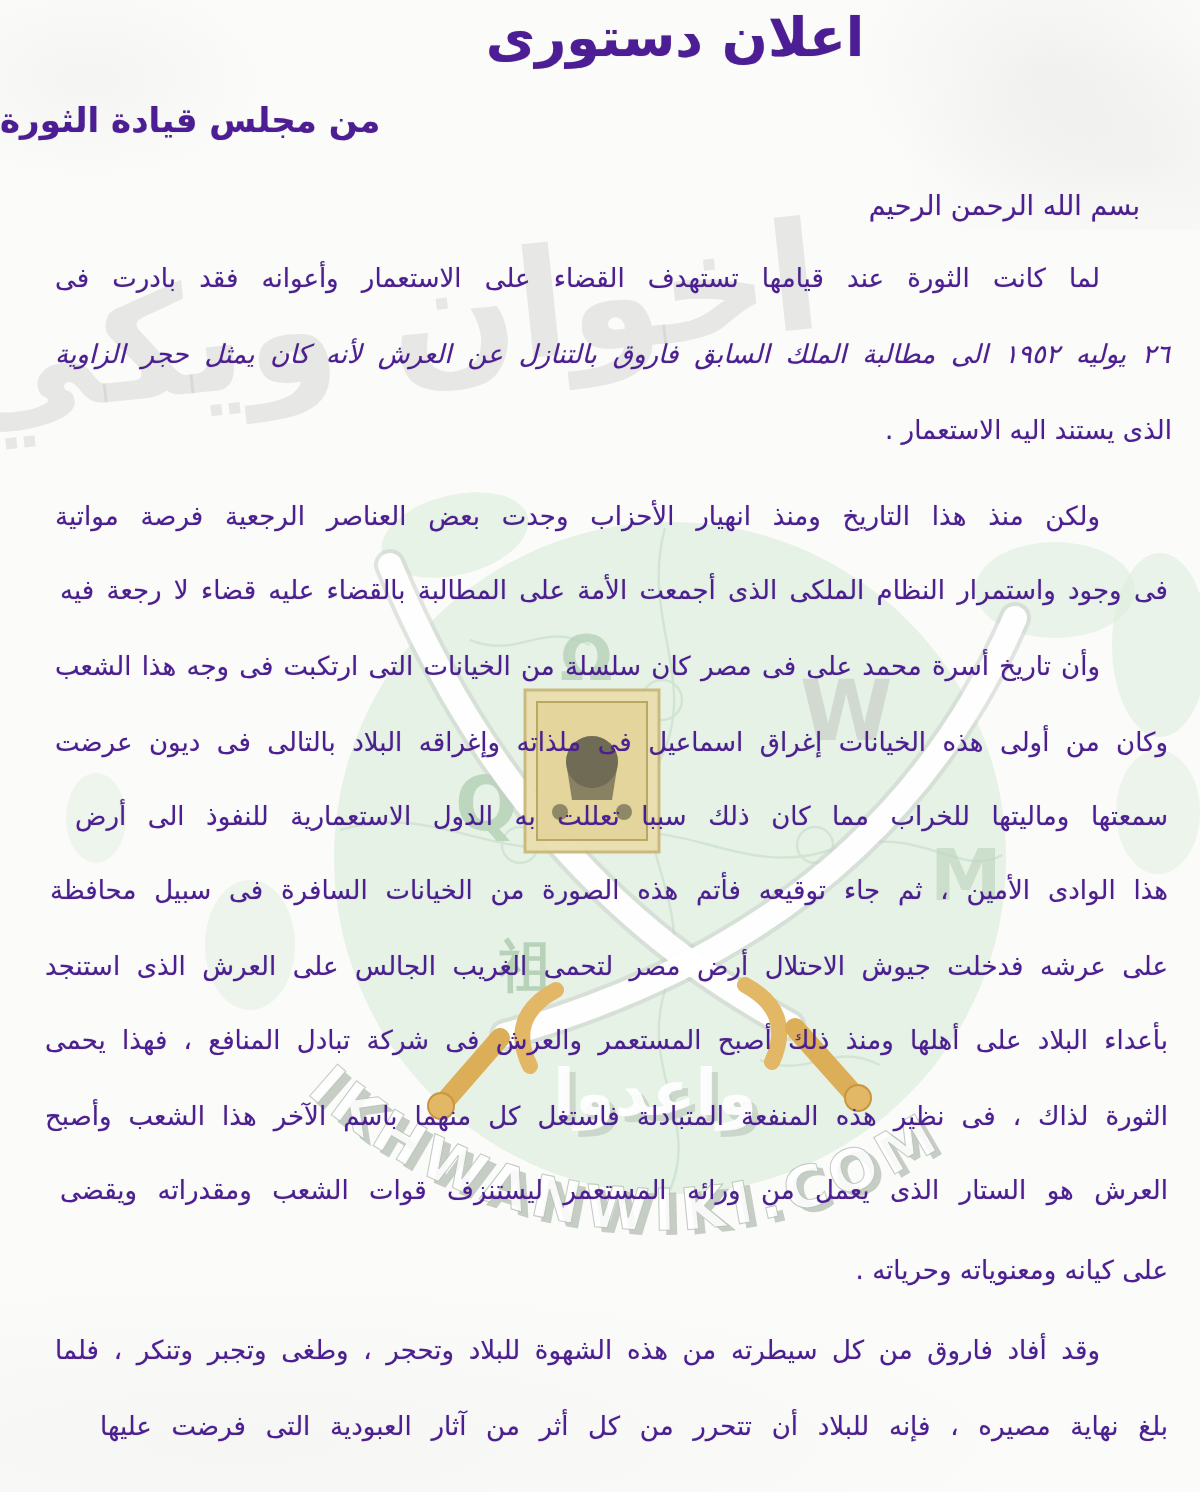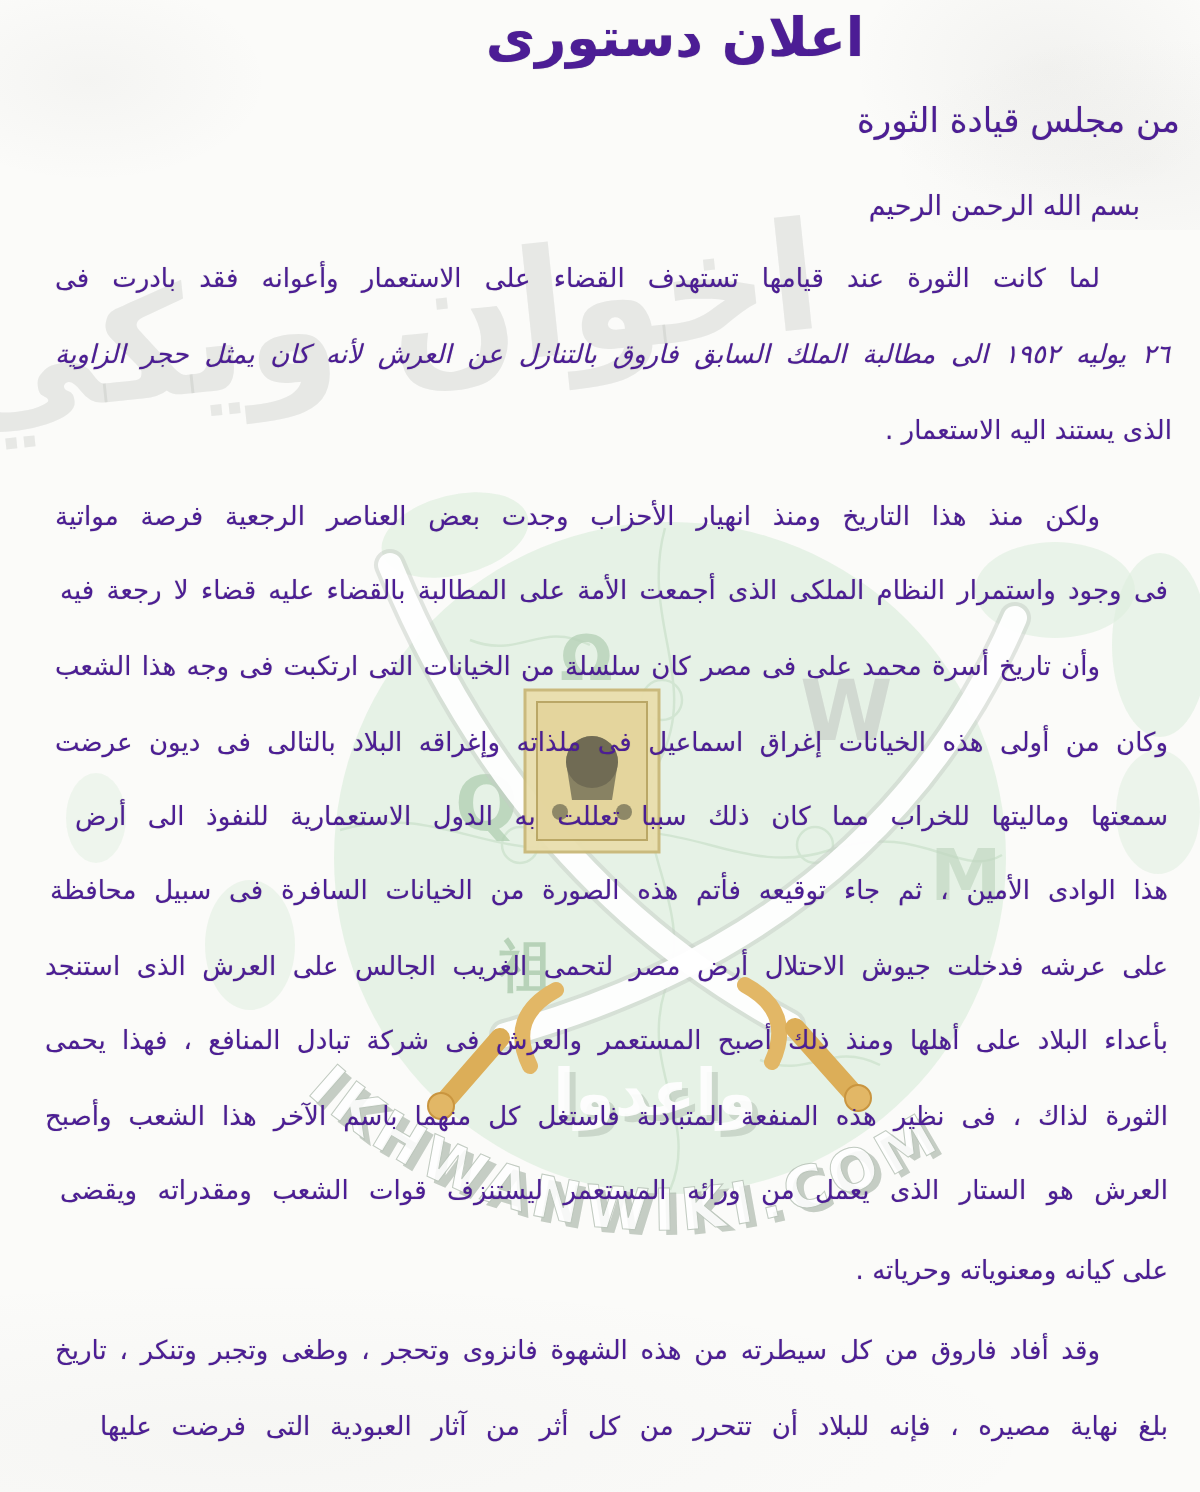--- a/index.html
+++ b/index.html
@@ -23,22 +23,22 @@
     position:absolute;left:400px;top:210px;width:420px;z-index:0;
     font-size:150px;font-weight:bold;color:rgba(172,178,172,0.26);
     transform:rotate(-6deg);white-space:nowrap;direction:rtl;
   }
 
   .txt{position:absolute;z-index:2;direction:rtl;color:#4c1d95;
        font-family:"DejaVu Sans",sans-serif;
        text-shadow:0 0 1px rgba(60,60,60,0.45);}
   .doc-title{top:6px;left:150px;width:1050px;text-align:center;
        font-size:54px;font-weight:bold;letter-spacing:2px;}
-  .doc-subtitle{top:100px;left:0;width:1180px;text-align:right;
-       font-size:34px;font-weight:normal;}
+  .doc-subtitle{top:100px;left:0;width:1180px;text-align:left;
+       font-size:34px;font-weight:bold;}
   .basmala{top:190px;right:60px;width:370px;font-size:27px;text-align:right;}
   .doc-line{
     font-size:26px;line-height:1.25;white-space:nowrap;
     text-align:justify;text-align-last:justify;
   }
   .end-line{text-align:right;text-align-last:right;}
 </style>
 </head>
 <body>
 
@@ -133,14 +133,14 @@
 <div class="txt doc-line" style="top:574px;right:32px;left:36px;margin-left:24px;">فى وجود واستمرار النظام الملكى الذى أجمعت الأمة على المطالبة بالقضاء عليه قضاء لا رجعة فيه</div>
 <div class="txt doc-line" style="top:650px;right:100px;left:55px;">وأن تاريخ أسرة محمد على فى مصر كان سلسلة من الخيانات التى ارتكبت فى وجه هذا الشعب</div>
 <div class="txt doc-line" style="top:726px;right:32px;left:55px;">وكان من أولى هذه الخيانات إغراق اسماعيل فى ملذاته وإغراقه البلاد بالتالى فى ديون عرضت</div>
 <div class="txt doc-line" style="top:800px;right:32px;left:75px;">سمعتها وماليتها للخراب مما كان ذلك سببا تعللت به الدول الاستعمارية للنفوذ الى أرض</div>
 <div class="txt doc-line" style="top:874px;right:32px;left:50px;">هذا الوادى الأمين ، ثم جاء توقيعه فأتم هذه الصورة من الخيانات السافرة فى سبيل محافظة</div>
 <div class="txt doc-line" style="top:950px;right:32px;left:45px;">على عرشه فدخلت جيوش الاحتلال أرض مصر لتحمى الغريب الجالس على العرش الذى استنجد</div>
 <div class="txt doc-line" style="top:1024px;right:32px;left:45px;">بأعداء البلاد على أهلها ومنذ ذلك أصبح المستعمر والعرش فى شركة تبادل المنافع ، فهذا يحمى</div>
 <div class="txt doc-line" style="top:1100px;right:32px;left:45px;">الثورة لذاك ، فى نظير هذه المنفعة المتبادلة فاستغل كل منهما باسم الآخر هذا الشعب وأصبح</div>
 <div class="txt doc-line" style="top:1174px;right:32px;left:60px;">العرش هو الستار الذى يعمل من ورائه المستعمر ليستنزف قوات الشعب ومقدراته ويقضى</div>
 <div class="txt doc-line end-line" style="top:1254px;right:32px;width:390px;">على كيانه ومعنوياته وحرياته .</div>
-<div class="txt doc-line" style="top:1334px;right:100px;left:55px;">وقد أفاد فاروق من كل سيطرته من هذه الشهوة فانزوى وتحجر ، وطغى وتجبر وتنكر ، تاريخ</div>
+<div class="txt doc-line" style="top:1334px;right:100px;left:55px;">وقد أفاد فاروق من كل سيطرته من هذه الشهوة للبلاد وتحجر ، وطغى وتجبر وتنكر ، فلما</div>
 <div class="txt doc-line" style="top:1410px;right:32px;left:60px;margin-left:40px;">بلغ نهاية مصيره ، فإنه للبلاد أن تتحرر من كل أثر من آثار العبودية التى فرضت عليها</div>
 
 </body></html>

